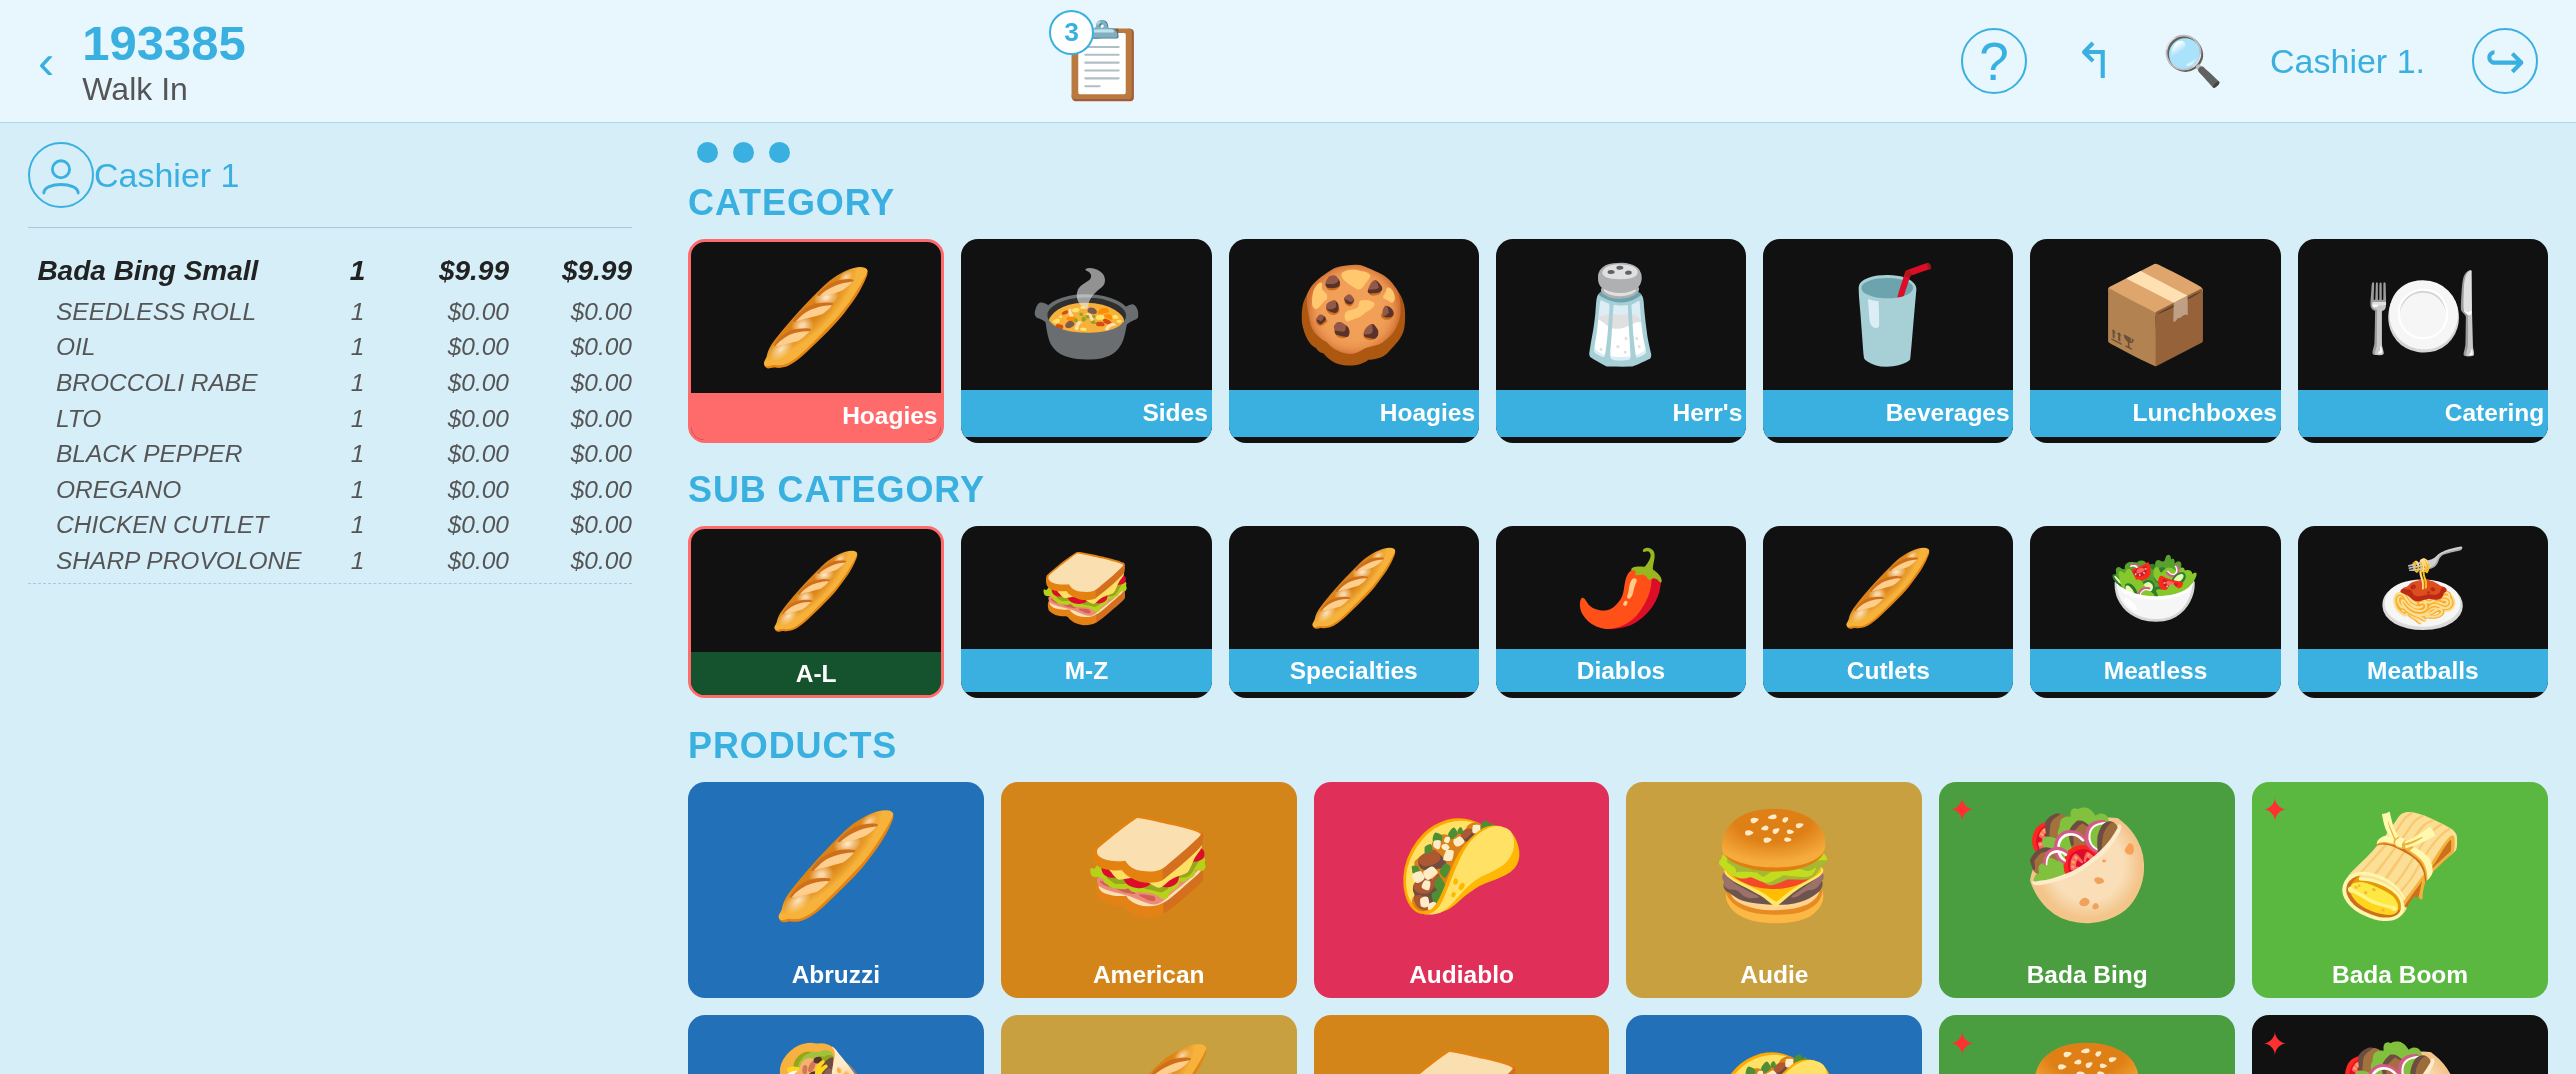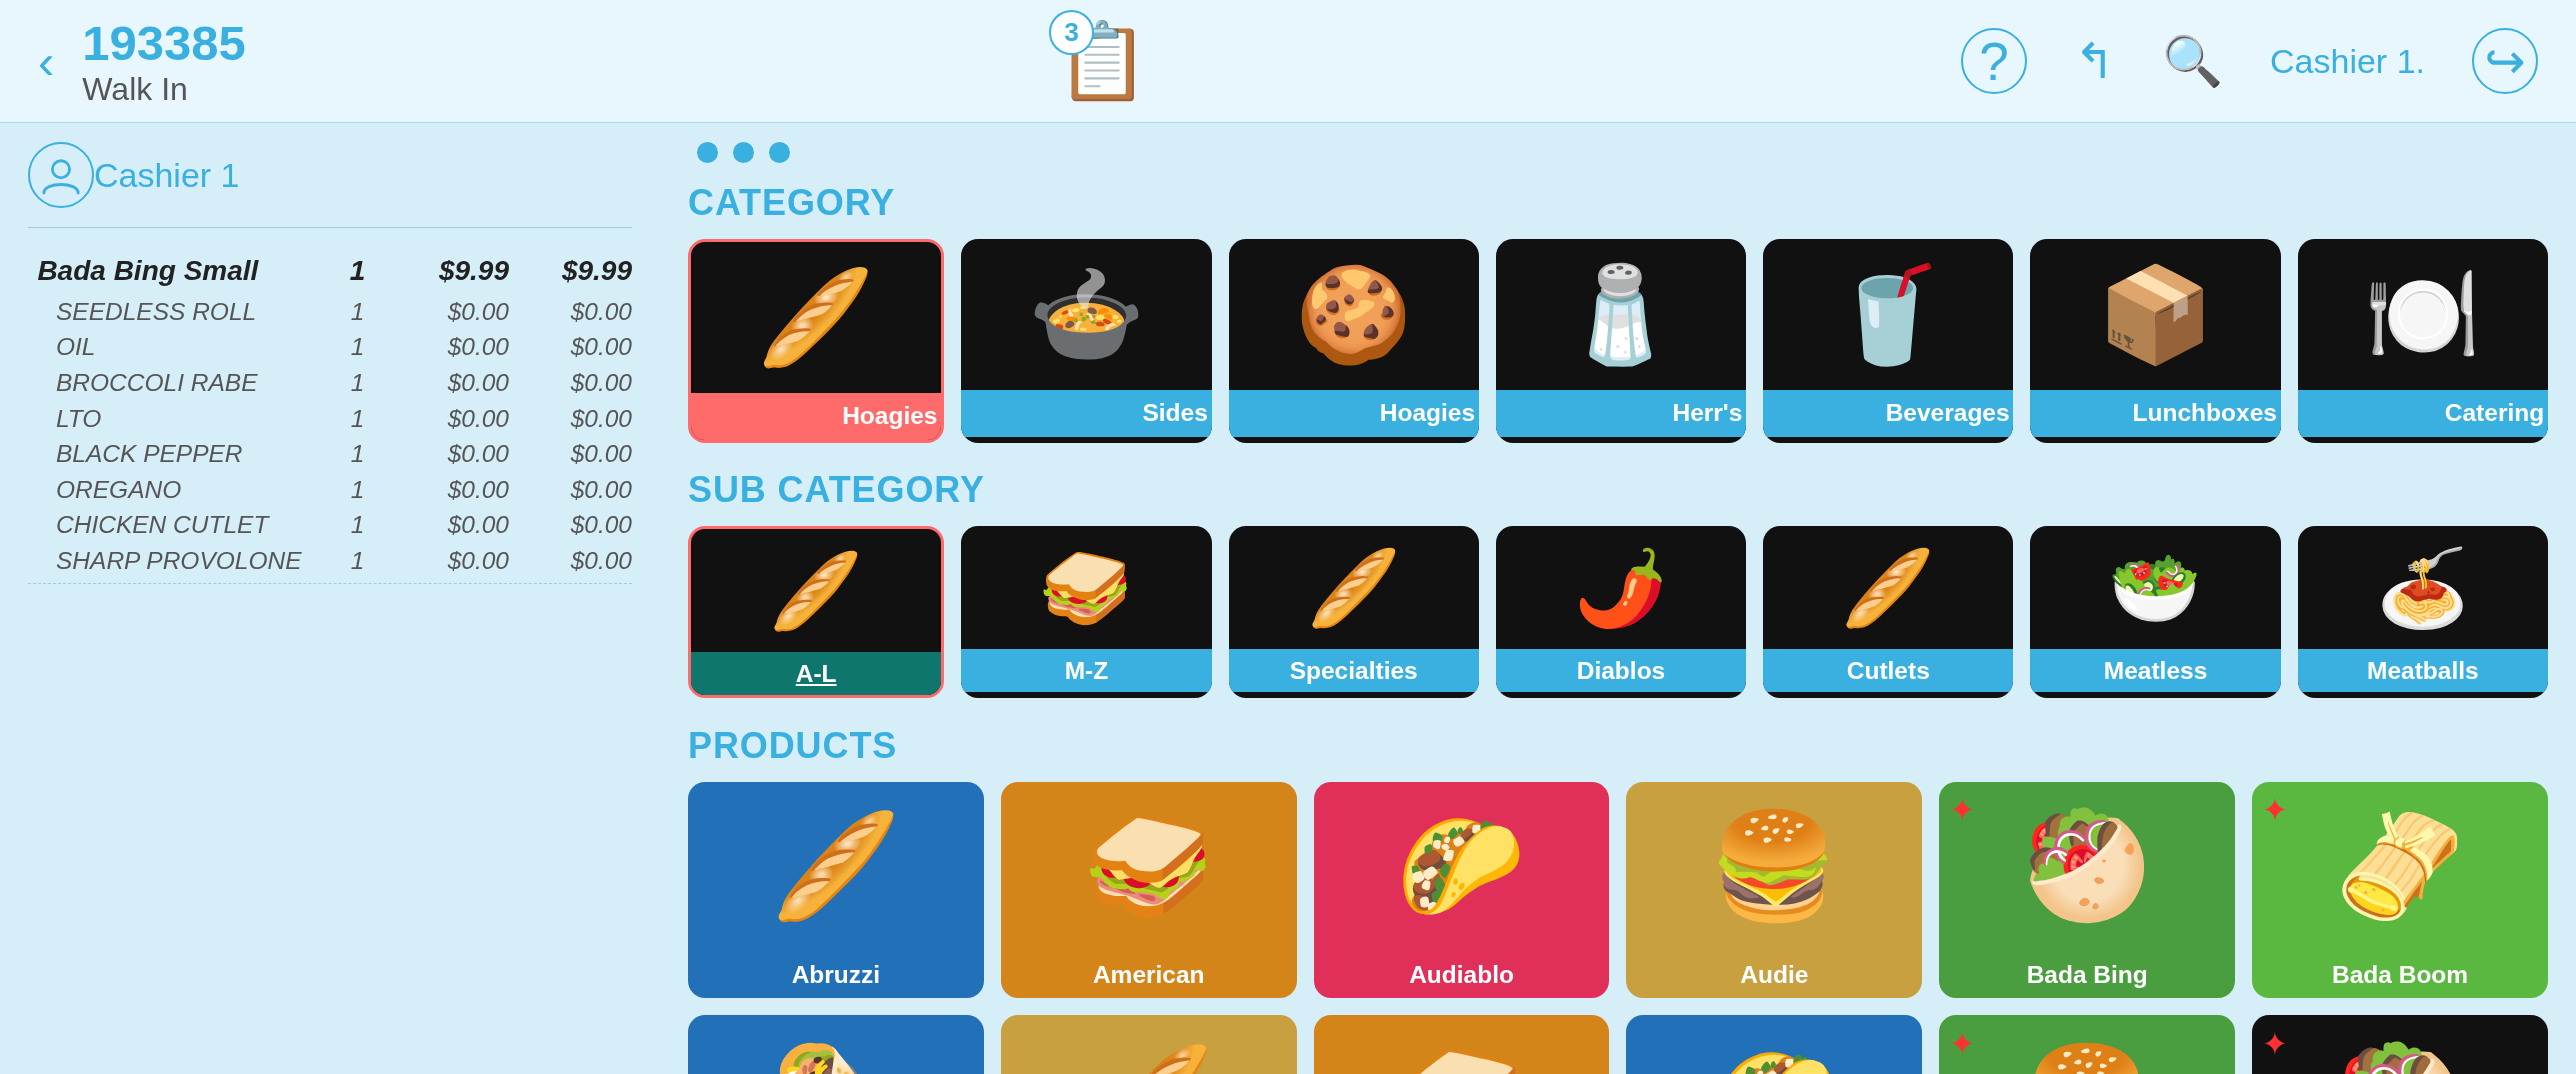--- a/index.html
+++ b/index.html
@@ -238,22 +238,21 @@
     .sub-label {
       background: #3ab0e0;
       color: white;
       font-size: 24.5px;
       font-weight: 600;
       width: 100%;
       text-align: center;
       padding: 7.5px 3.8px;
     }
     .sub-item.active .sub-label {
-      background: #0f766e;
-      text-decoration: underline;
+      background: #14532d;
     }
 
     
     .products-grid {
       display: flex;
       gap: 17px;
       flex-wrap: wrap;
     }
     .prod-item {
       width: calc((100% - 5*17px) / 6);

